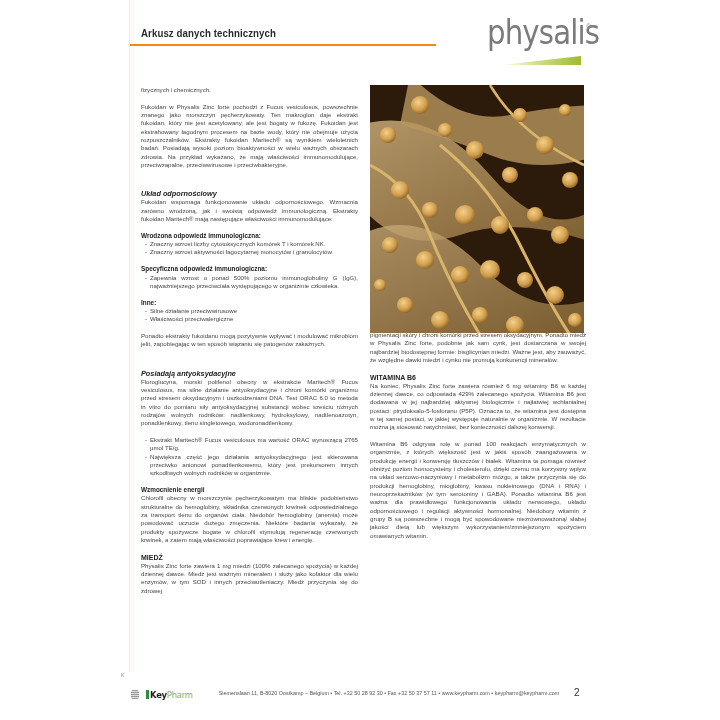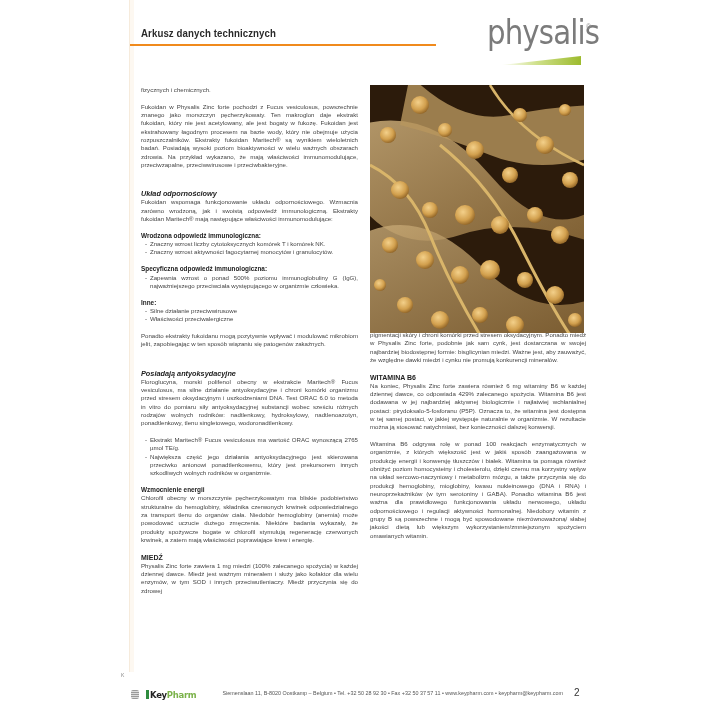--- a/index.html
+++ b/index.html
@@ -30,21 +30,21 @@
 
   .photo { position: absolute; left: 370px; top: 85px; width: 214px; height: 248px; overflow: hidden;
            background: radial-gradient(ellipse at 30% 40%, #c79a52 0%, #9a6c2d 40%, #3d2812 100%); }
   .photo svg { display: block; }
 
   .footer-mark { position: absolute; left: 121px; top: 672px; font-size: 5px; color: #888; }
   .footer { position: absolute; left: 131px; top: 690px; height: 12px; width: 470px; display: flex; align-items: flex-start; }
   .footer-seal { width: 8px; height: 9px; border-radius: 2px; background: repeating-linear-gradient(0deg, #9a9a9a 0 1px, #dcdcdc 1px 2px); margin-right: 7px; }
   .footer-keybar { width: 3px; height: 9px; background: #2e8b3e; margin-right: 1px; }
   .footer-key { font-family: "DejaVu Sans", sans-serif; font-size: 8.5px; font-weight: bold; color: #222; letter-spacing: -0.3px; }
-  .footer-pharm { font-family: "DejaVu Sans", sans-serif; font-size: 8.5px; color: #7bb24a; letter-spacing: -0.3px; margin-right: 26px; font-weight: bold; }
+  .footer-pharm { font-family: "DejaVu Sans", sans-serif; font-size: 8.5px; color: #7bb24a; letter-spacing: -0.3px; margin-right: 26px; }
   .footer-address { font-size: 5.4px; color: #555; white-space: nowrap; }
   .page-num { position: absolute; left: 574px; top: 687px; font-size: 10px; color: #333; }
 </style>
 </head>
 <body>
 
 <div class="page-edge"></div>
 <div class="page-tint"></div>
 
 <div class="header-title">Arkusz danych technicznych</div>

